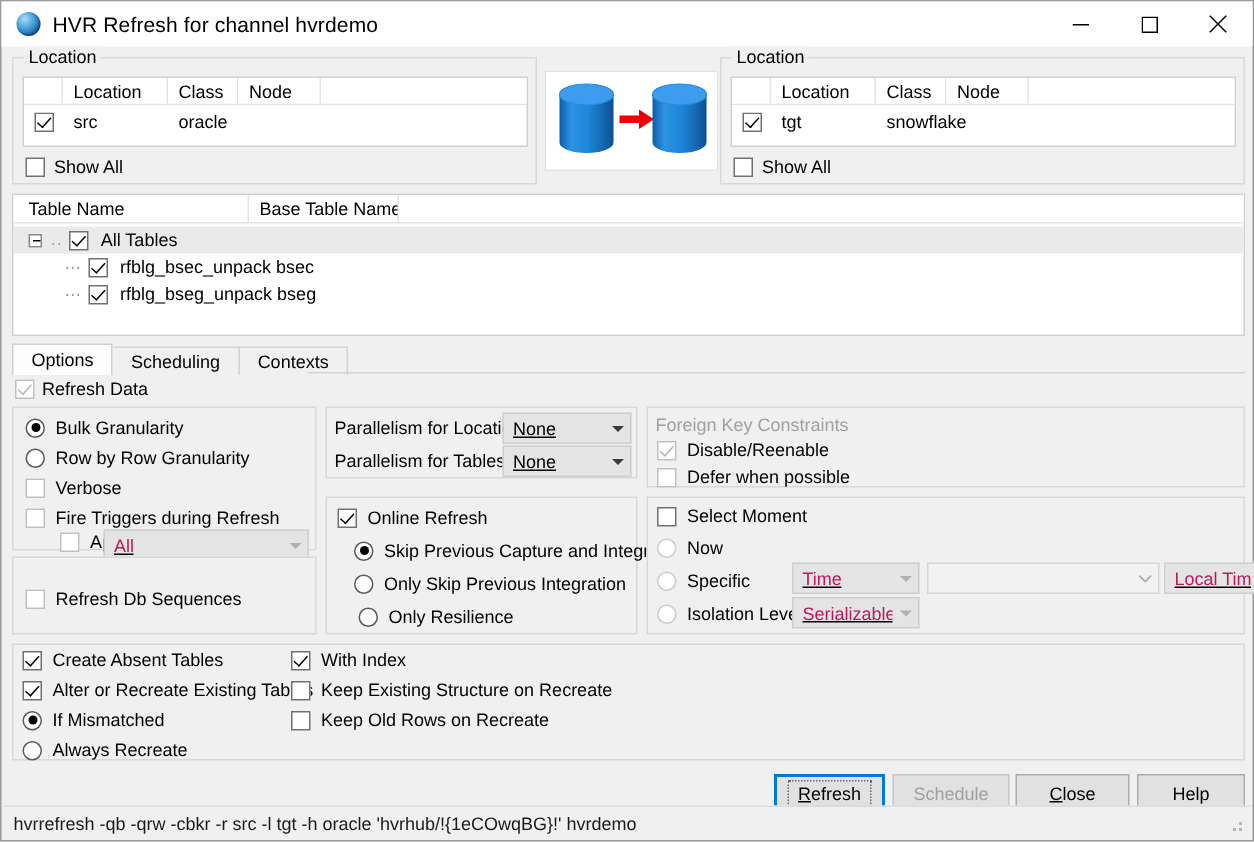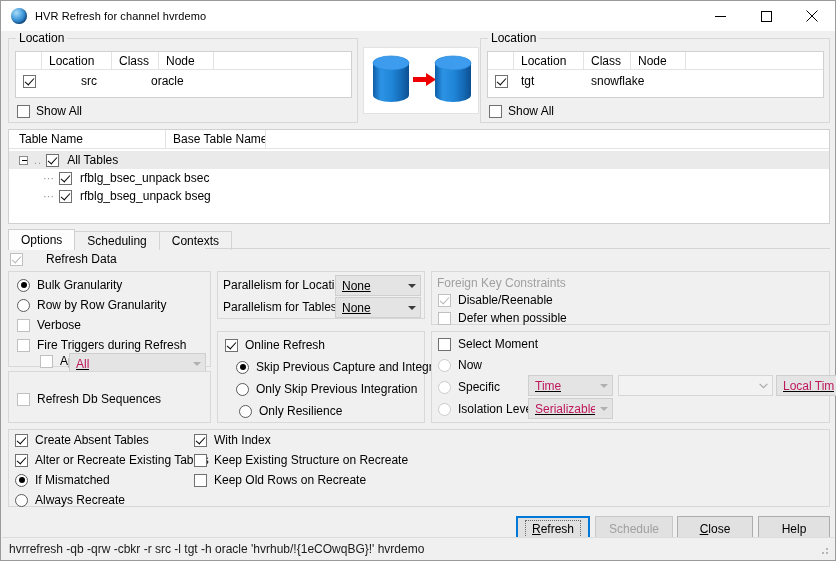--- a/index.html
+++ b/index.html
@@ -22,21 +22,21 @@
   .titlebar{
     height:30px;background:#ffffff;flex:0 0 auto;
     display:flex;align-items:center;position:relative;
   }
   .app-icon{
     width:16px;height:16px;margin-left:10px;margin-right:8px;border-radius:50%;
     background:radial-gradient(circle at 34% 30%, #a9dcf7 0%, #4da3e0 38%, #1464ad 75%, #0b3d72 100%);
     box-shadow:inset -1px -1px 2px rgba(0,0,0,.35);
     flex:0 0 auto;
   }
-  .title-text{font-size:11px;color:#000;letter-spacing:.1px;}
+  .title-text{font-size:14px;color:#000;letter-spacing:.1px;}
   .winbtns{position:absolute;right:0;top:0;height:30px;display:flex;}
   .winbtn{width:46px;height:30px;display:flex;align-items:center;justify-content:center;}
   .winbtn svg{display:block;}
   
   .group{
     border:1px solid #d8d8d8;background:#f0f0f0;position:absolute;box-sizing:border-box;
   }
   .group > .glabel{
     position:absolute;top:-8px;left:7px;background:#f0f0f0;padding:0 3px;font-size:12px;color:#000;
   }
@@ -162,21 +162,21 @@
         <div class="gh" style="width:26px;padding-left:0;"></div>
         <div class="gh" style="width:70px;">Location</div>
         <div class="gh" style="width:47px;">Class</div>
         <div class="gh" style="width:55px;">Node</div>
         <div class="gh" style="flex:1;border-right:none;"></div>
       </div>
       <div class="grid-row">
         <div class="gc" style="width:26px;padding-left:0;display:flex;justify-content:center;">
           <span class="cb checked"></span>
         </div>
-        <div class="gc" style="width:70px;margin-left:32px;">src</div>
+        <div class="gc" style="width:70px;">src</div>
         <div class="gc" style="width:47px;">oracle</div>
         <div class="gc" style="width:55px;"></div>
       </div>
     </div>
     <div class="row" style="position:absolute;left:8px;top:65px;">
       <span class="cb"></span>
       <span class="lbl">Show All</span>
     </div>
   </div>
 
@@ -266,21 +266,21 @@
       </div>
     <div class="tab">
         <span>Scheduling</span>
       </div>
     <div class="tab">
         <span>Contexts</span>
       </div>
   </div>
   <div class="tabline" style="left:204px;top:247px;width:625px;"></div>
 
-  <div class="row" style="position:absolute;left:9px;top:251px;gap:23px;">
+  <div class="row" style="position:absolute;left:9px;top:251px;gap:5px;">
     <span class="cb dis checked"></span>
     <span class="lbl">Refresh Data</span>
   </div>
 
   <div class="group" style="left:7px;top:270px;width:203px;height:96px;">
     <div class="row" style="position:absolute;left:8px;top:6px;gap:7px;">
       <span class="rb checked"></span>
       <span class="lbl">Bulk Granularity</span>
     </div>
     <div class="row" style="position:absolute;left:8px;top:26px;gap:7px;">

